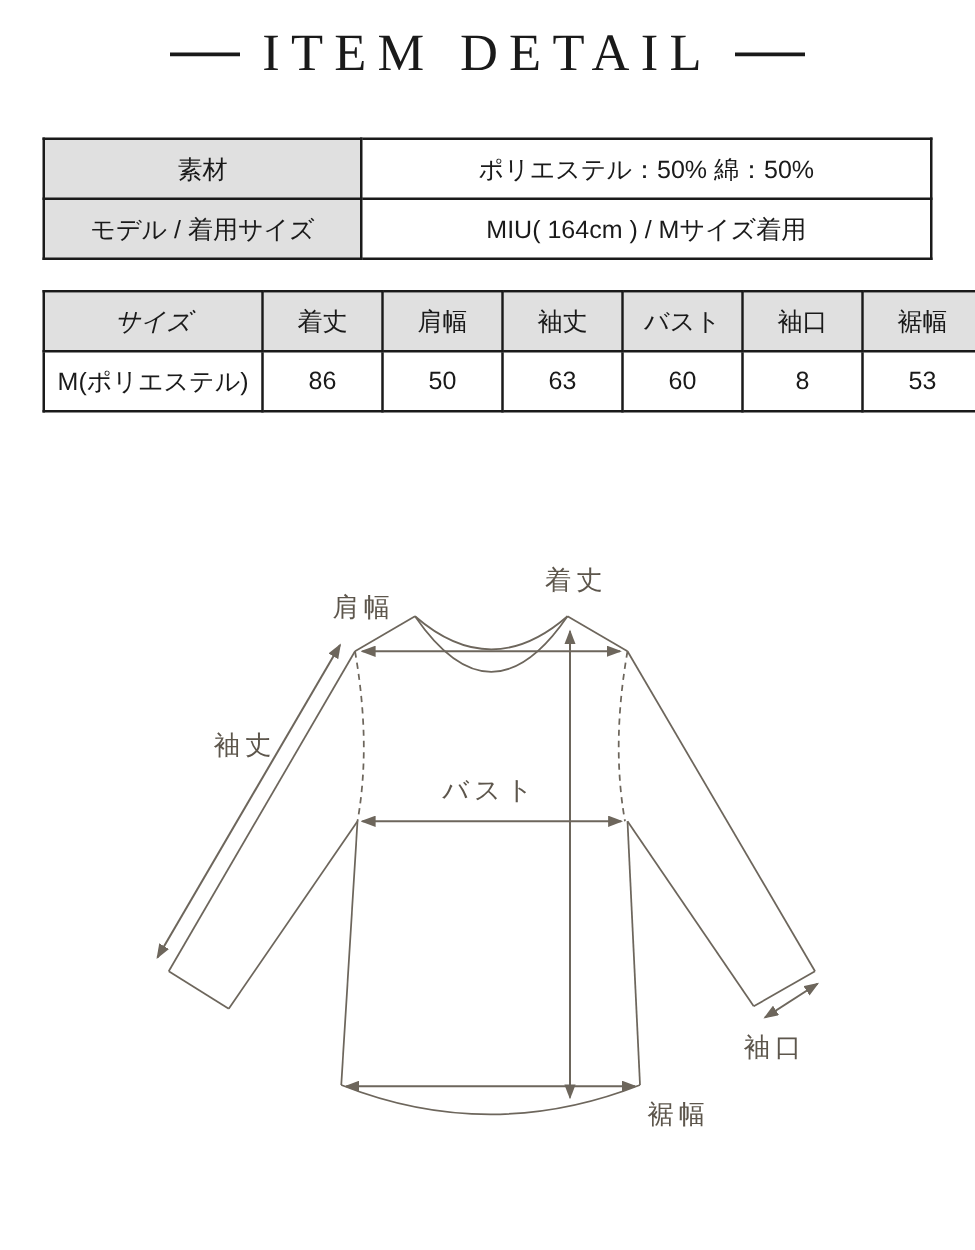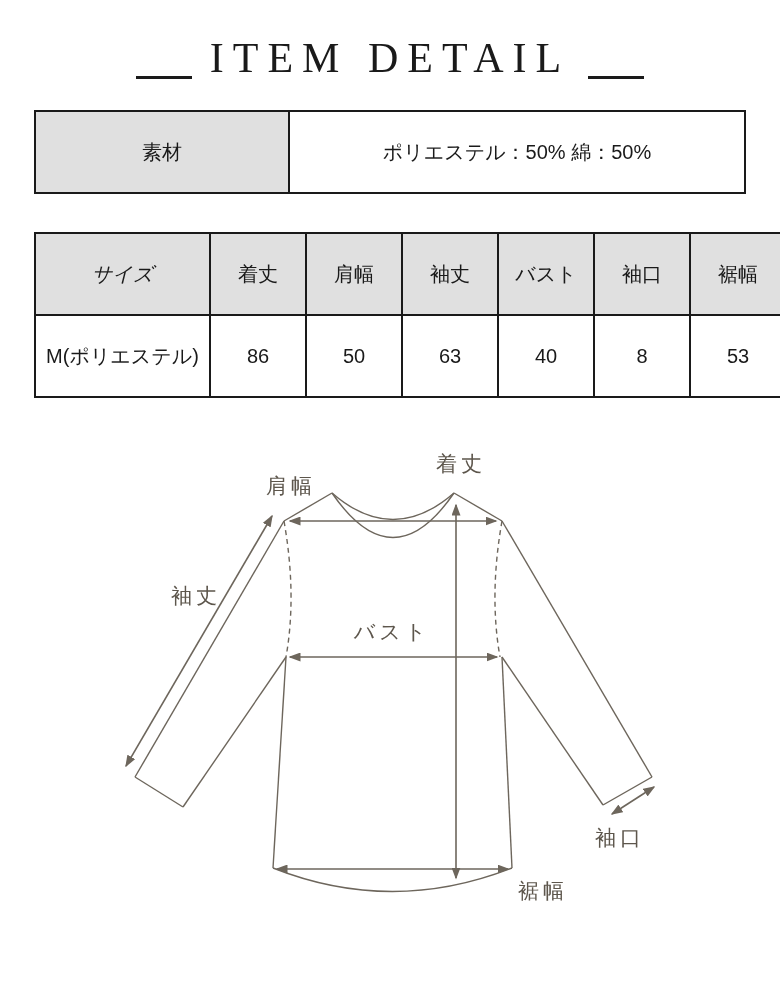--- a/index.html
+++ b/index.html
@@ -4,36 +4,36 @@
 <style>
   html,body{margin:0;padding:0;}
   body{
     width:780px;height:1000px;position:relative;background:#ffffff;
     font-family:"Liberation Sans","DejaVu Sans",sans-serif;color:#1a1a1a;
     overflow:hidden;
   }
   
   .title-row{
     position:absolute;top:22px;left:0;width:780px;
-    display:flex;align-items:flex-end;justify-content:center;gap:18px;margin-top:15px;
+    display:flex;align-items:center;justify-content:center;gap:18px;
   }
   .title-dash{width:56px;height:3px;background:#1a1a1a;}
   .page-title{
     font-family:"Liberation Serif","DejaVu Serif",serif;
     font-size:42px;font-weight:500;letter-spacing:9px;
     color:#1a1a1a;white-space:nowrap;line-height:1;
     margin:0;
   }
   
   table{border-collapse:collapse;table-layout:fixed;}
   .info-table{position:absolute;top:110px;left:34px;width:712px;}
   .size-table{position:absolute;top:232px;left:34px;width:712px;}
   td,th{
     border:2px solid #1a1a1a;height:46px;text-align:center;vertical-align:middle;
-    font-size:20px;font-weight:400;padding:17px 2px;white-space:nowrap;overflow:hidden;
+    font-size:20px;font-weight:400;padding:0 2px;white-space:nowrap;overflow:hidden;
   }
   .cell-gray{background:#e0e0e0;}
   .info-table .col-label{width:248px;}
   .size-table .col-size{width:169px;font-style:italic;}
   .size-table .col-val{width:90px;}
   
   .diagram-wrap{position:absolute;top:430px;left:0;width:780px;height:570px;}
   .measure-label{
     font-family:"Liberation Sans","DejaVu Sans",sans-serif;
     font-size:21px;letter-spacing:4px;fill:#5d564c;
@@ -50,40 +50,44 @@
   <h1 class="page-title">ITEM DETAIL</h1>
   <span class="title-dash"></span>
 </div>
 
 <table class="info-table">
   <tbody>
     <tr>
       <td class="cell-gray col-label">素材</td>
       <td>ポリエステル：50% 綿：50%</td>
     </tr>
+    <tr>
+      <td class="cell-gray col-label">モデル / 着用サイズ</td>
+      <td>MIU( 164cm ) / Mサイズ着用</td>
+    </tr>
   </tbody>
 </table>
 
 <table class="size-table">
   <tbody>
     <tr>
       <th class="cell-gray col-size">サイズ</th>
       <th class="cell-gray col-val">着丈</th>
       <th class="cell-gray col-val">肩幅</th>
       <th class="cell-gray col-val">袖丈</th>
       <th class="cell-gray col-val">バスト</th>
       <th class="cell-gray col-val">袖口</th>
       <th class="cell-gray col-val">裾幅</th>
     </tr>
     <tr>
       <td>M(ポリエステル)</td>
       <td>86</td>
       <td>50</td>
       <td>63</td>
-      <td>40</td>
+      <td>60</td>
       <td>8</td>
       <td>53</td>
     </tr>
   </tbody>
 </table>
 
 <div class="diagram-wrap">
 <svg width="780" height="570" viewBox="0 430 780 570" xmlns="http://www.w3.org/2000/svg">
   <defs>
     <marker id="arrow" markerWidth="12" markerHeight="9" refX="10.5" refY="4.5" orient="auto-start-reverse" markerUnits="userSpaceOnUse">

